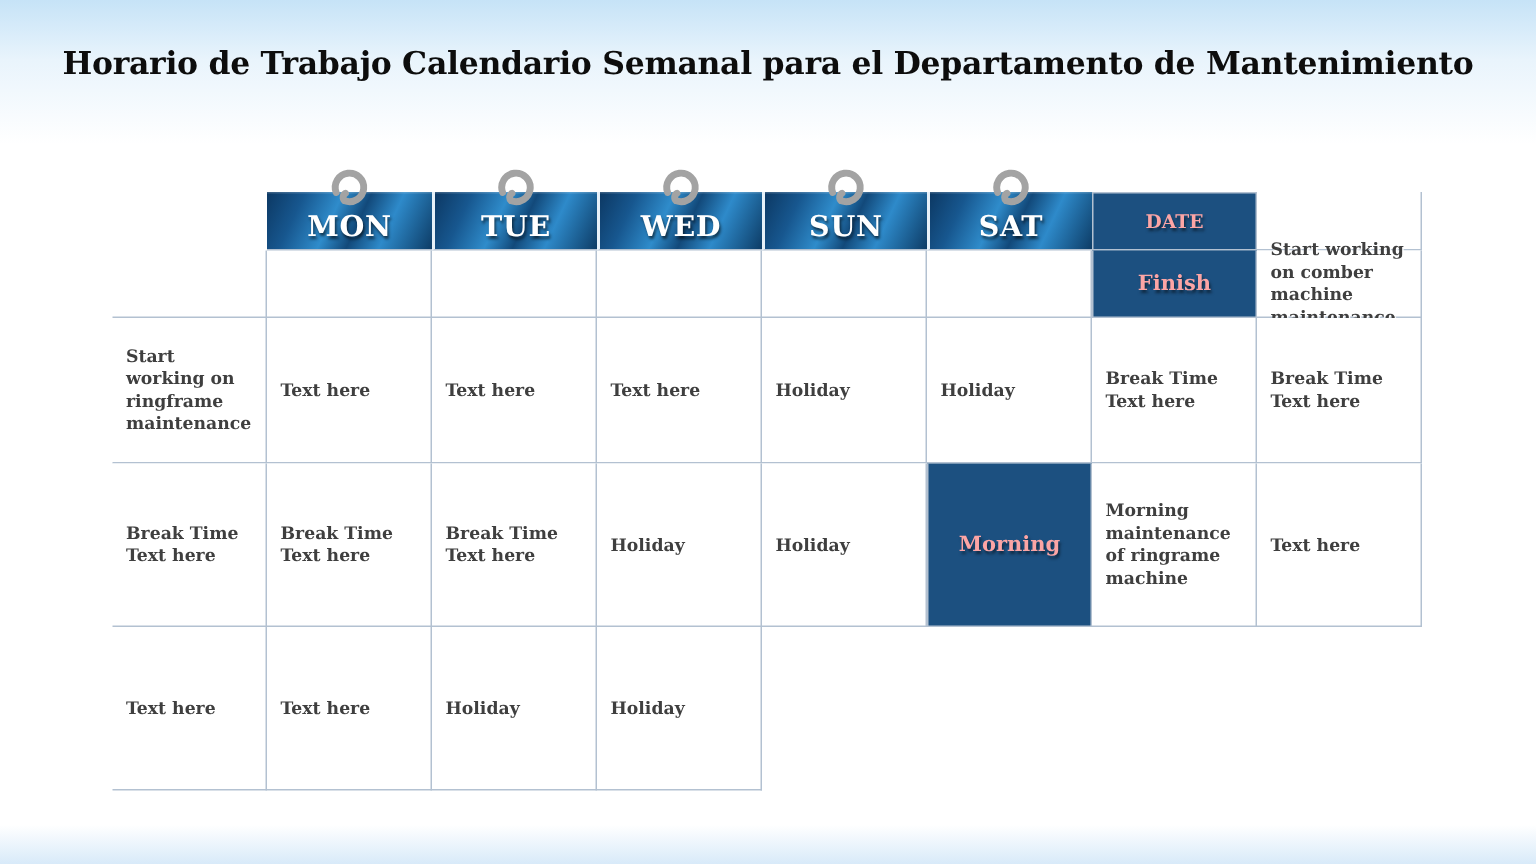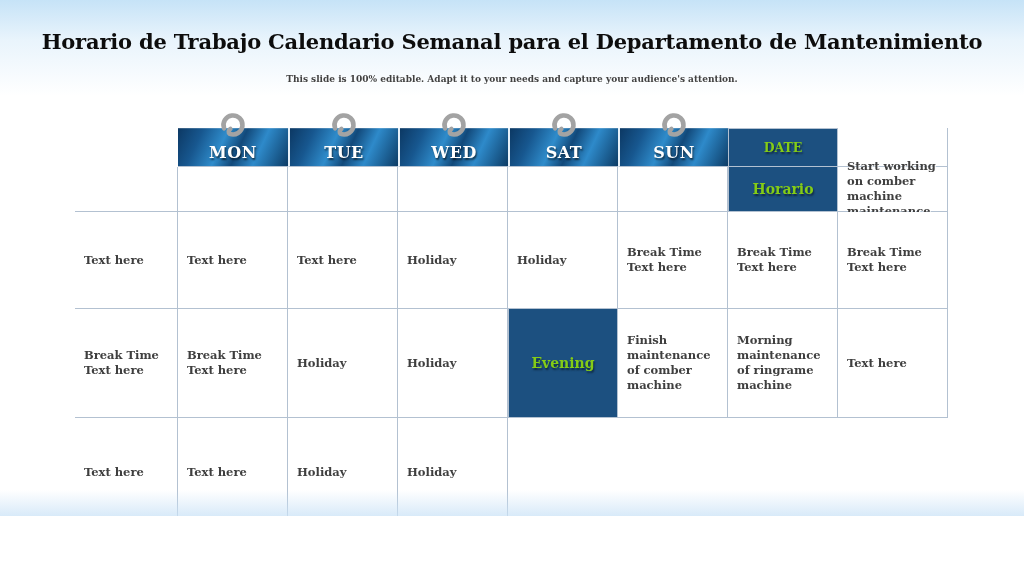--- a/index.html
+++ b/index.html
@@ -12,21 +12,21 @@
     --title-text: #0d0d0d;
     --cell-text: #3f3f3f;
     --ring-gray: #a3a3a3;
     --header-blue-dark: #0c3863;
     --header-blue-light: #2f8ccb;
   }
 
   .slide {
     position: relative;
     width: 1024px;
-    height: 516px;
+    height: 576px;
     overflow: hidden;
     background: linear-gradient(180deg, var(--bg-top) 0px, #e9f4fc 40px, #ffffff 96px);
     font-family: "DejaVu Serif", "Liberation Serif", serif;
   }
 
   .bottom-fade {
     position: absolute;
     left: 0; right: 0; bottom: 0;
     height: 26px;
     background: linear-gradient(180deg, rgba(203,227,247,0) 0%, rgba(203,227,247,0.75) 100%);
@@ -85,29 +85,29 @@
   .ring-wrap {
     position: absolute;
     top: -17px; left: 50%;
     transform: translateX(-50%);
     width: 30px; height: 30px;
   }
   .ring-wrap svg { width: 30px; height: 30px; display: block; }
 
   .day-label {
     color: #ffffff;
-    font-size: 16px;
+    font-size: 19px;
     font-weight: bold;
     letter-spacing: 0.5px;
     text-shadow: 1px 2px 2px rgba(0,0,0,0.6);
   }
 
   .row-label {
     background: var(--row-header-blue);
-    color: #84cc16;
+    color: #fca5a5;
     display: flex;
     align-items: center;
     justify-content: center;
     font-weight: bold;
     font-size: 14px;
     text-shadow: 1px 2px 2px rgba(0,0,0,0.5);
     border-left: 1px solid var(--grid-line);
     border-right: 1px solid var(--grid-line);
     border-bottom: 1px solid var(--grid-line);
   }
@@ -126,21 +126,20 @@
     color: var(--cell-text);
     white-space: pre-line;
     text-shadow: 1px 1px 0 rgba(255,255,255,0.9);
   }
 </style>
 </head>
 <body>
 
 <div class="slide">
   <h1 class="title">Horario de Trabajo Calendario Semanal para el Departamento de Mantenimiento</h1>
-  <p class="subtitle">This slide is 100% editable. Adapt it to your needs and capture your audience's attention.</p>
 
   <div class="schedule">
     <div class="grid">
         <div class="corner-spacer"></div>
         <div class="day-header">
           <span class="ring-wrap">
             <svg viewBox="0 0 30 30" aria-hidden="true">
     <path d="M 6.1 17.3 A 9.5 9.5 0 1 1 11.8 22.9 A 3.1 3.1 0 0 1 12.3 17.9" fill="none" stroke="#a3a3a3" stroke-width="4.6" stroke-linecap="round"></path>
   </svg>
           </span>
@@ -161,59 +160,59 @@
   </svg>
           </span>
           <span class="day-label">WED</span>
         </div>
         <div class="day-header">
           <span class="ring-wrap">
             <svg viewBox="0 0 30 30" aria-hidden="true">
     <path d="M 6.1 17.3 A 9.5 9.5 0 1 1 11.8 22.9 A 3.1 3.1 0 0 1 12.3 17.9" fill="none" stroke="#a3a3a3" stroke-width="4.6" stroke-linecap="round"></path>
   </svg>
           </span>
+          <span class="day-label">SUN</span>
+        </div>
+        <div class="day-header">
+          <span class="ring-wrap">
+            <svg viewBox="0 0 30 30" aria-hidden="true">
+    <path d="M 6.1 17.3 A 9.5 9.5 0 1 1 11.8 22.9 A 3.1 3.1 0 0 1 12.3 17.9" fill="none" stroke="#a3a3a3" stroke-width="4.6" stroke-linecap="round"></path>
+  </svg>
+          </span>
           <span class="day-label">SAT</span>
         </div>
-        <div class="day-header">
-          <span class="ring-wrap">
-            <svg viewBox="0 0 30 30" aria-hidden="true">
-    <path d="M 6.1 17.3 A 9.5 9.5 0 1 1 11.8 22.9 A 3.1 3.1 0 0 1 12.3 17.9" fill="none" stroke="#a3a3a3" stroke-width="4.6" stroke-linecap="round"></path>
-  </svg>
-          </span>
-          <span class="day-label">SUN</span>
-        </div>
         <div class="row-label date-label">DATE</div>
         <div class="cell empty"></div>
         <div class="cell empty"></div>
         <div class="cell empty"></div>
         <div class="cell empty"></div>
         <div class="cell empty"></div>
         <div class="cell empty"></div>
         <div class="cell empty"></div>
-        <div class="row-label">Horario</div>
+        <div class="row-label">Finish</div>
         <div class="cell">Start working on comber machine maintenance</div>
-        <div class="cell">Text here</div>
-        <div class="cell">Text here</div>
-        <div class="cell">Text here</div>
-        <div class="cell">Holiday</div>
-        <div class="cell">Holiday</div>
-        <div class="cell">Break Time
-Text here</div>
-        <div class="cell">Break Time
-Text here</div>
-        <div class="cell">Break Time
-Text here</div>
-        <div class="cell">Break Time
-Text here</div>
-        <div class="cell">Break Time
-Text here</div>
-        <div class="cell">Holiday</div>
-        <div class="cell">Holiday</div>
-        <div class="row-label">Evening</div>
-        <div class="cell">Finish maintenance of comber machine</div>
+        <div class="cell">Start working on ringframe maintenance</div>
+        <div class="cell">Text here</div>
+        <div class="cell">Text here</div>
+        <div class="cell">Text here</div>
+        <div class="cell">Holiday</div>
+        <div class="cell">Holiday</div>
+        <div class="cell">Break Time
+Text here</div>
+        <div class="cell">Break Time
+Text here</div>
+        <div class="cell">Break Time
+Text here</div>
+        <div class="cell">Break Time
+Text here</div>
+        <div class="cell">Break Time
+Text here</div>
+        <div class="cell">Holiday</div>
+        <div class="cell">Holiday</div>
+        <div class="row-label">Morning</div>
         <div class="cell">Morning maintenance of ringrame machine</div>
         <div class="cell">Text here</div>
         <div class="cell">Text here</div>
         <div class="cell">Text here</div>
         <div class="cell">Holiday</div>
         <div class="cell">Holiday</div>
       </div>
   </div>
 
   <div class="bottom-fade"></div>

